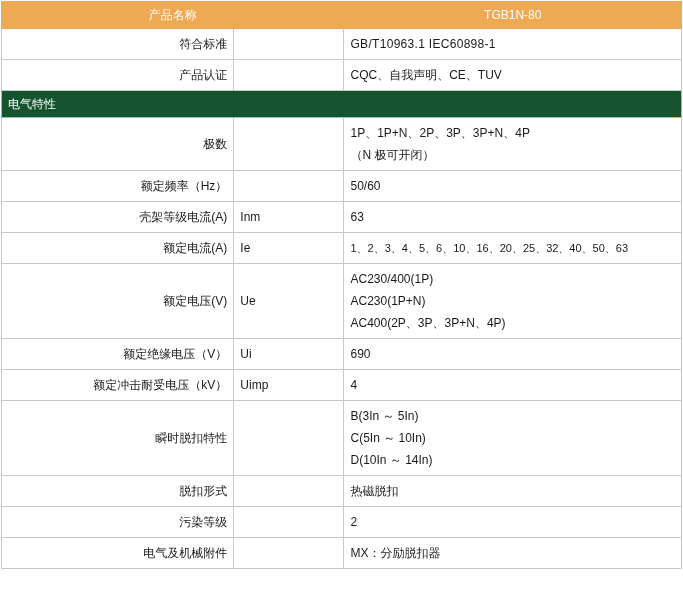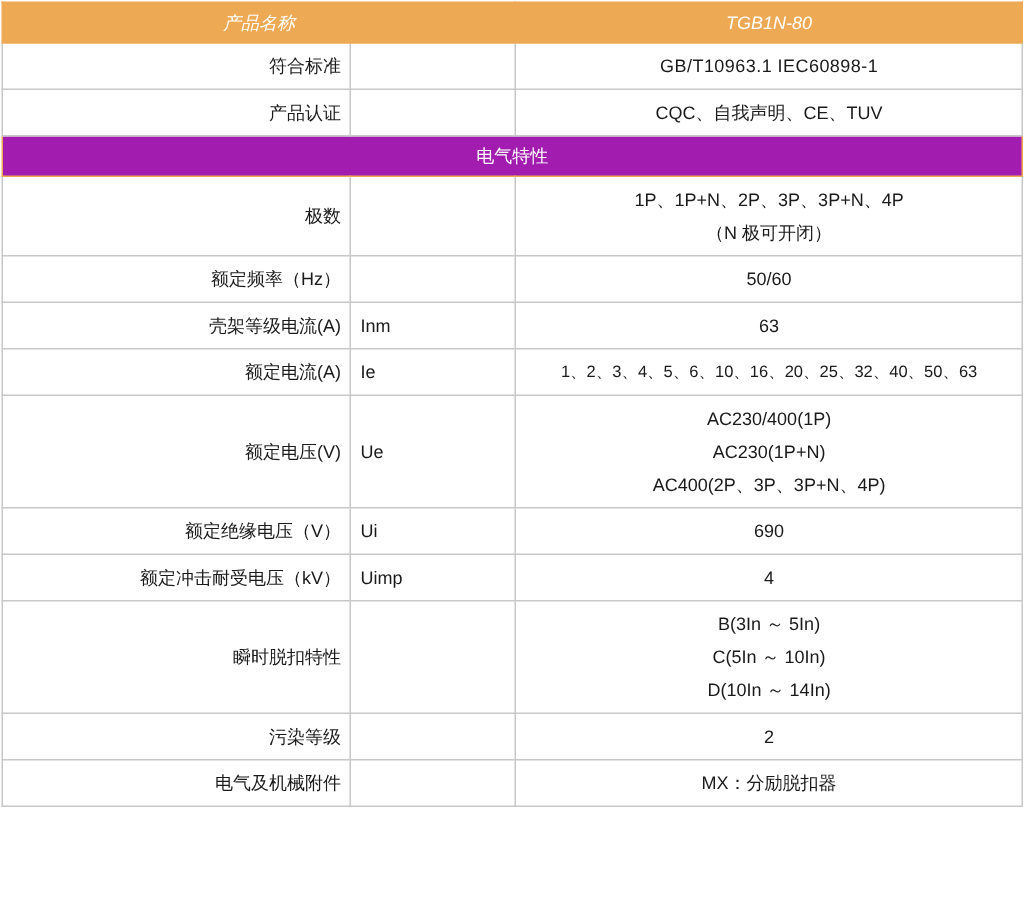--- a/index.html
+++ b/index.html
@@ -35,38 +35,37 @@
   .hdr td {
     background: #eda954;
     color: #ffffff;
     font-weight: normal;
     border-color: #eda954;
     height: 20px;
     padding: 3px 6px;
   }
   .hdr td.center {
     text-align: center;
-    font-style: italic;
   }
   .section td {
-    background: #a21caf;
+    background: #14532d;
     color: #ffffff;
     border-color: #eda954;
-    text-align: center;
+    text-align: left;
     height: 20px;
     padding: 3px 6px;
   }
   .label {
     text-align: right;
   }
   .sym {
     text-align: left;
   }
   .val {
-    text-align: center;
+    text-align: left;
   }
   .val .ln {
     display: block;
     line-height: 22px;
   }
   .val .ln.small {
     font-size: 11px;
   }
   .gapline { letter-spacing: 0.3px; }
 </style>
@@ -169,20 +168,27 @@
     <tr>
       <td class="label">瞬时脱扣特性</td>
       <td class="sym"></td>
       <td class="val">
         <span class="ln">B(3In ～ 5In)</span>
         <span class="ln">C(5In ～ 10In)</span>
         <span class="ln">D(10In ～ 14In)</span>
       </td>
     </tr>
 
+    <tr>
+      <td class="label">脱扣形式</td>
+      <td class="sym"></td>
+      <td class="val">
+        <span class="ln">热磁脱扣</span>
+      </td>
+    </tr>
 
     <tr>
       <td class="label">污染等级</td>
       <td class="sym"></td>
       <td class="val">
         <span class="ln">2</span>
       </td>
     </tr>
 
     <tr>

